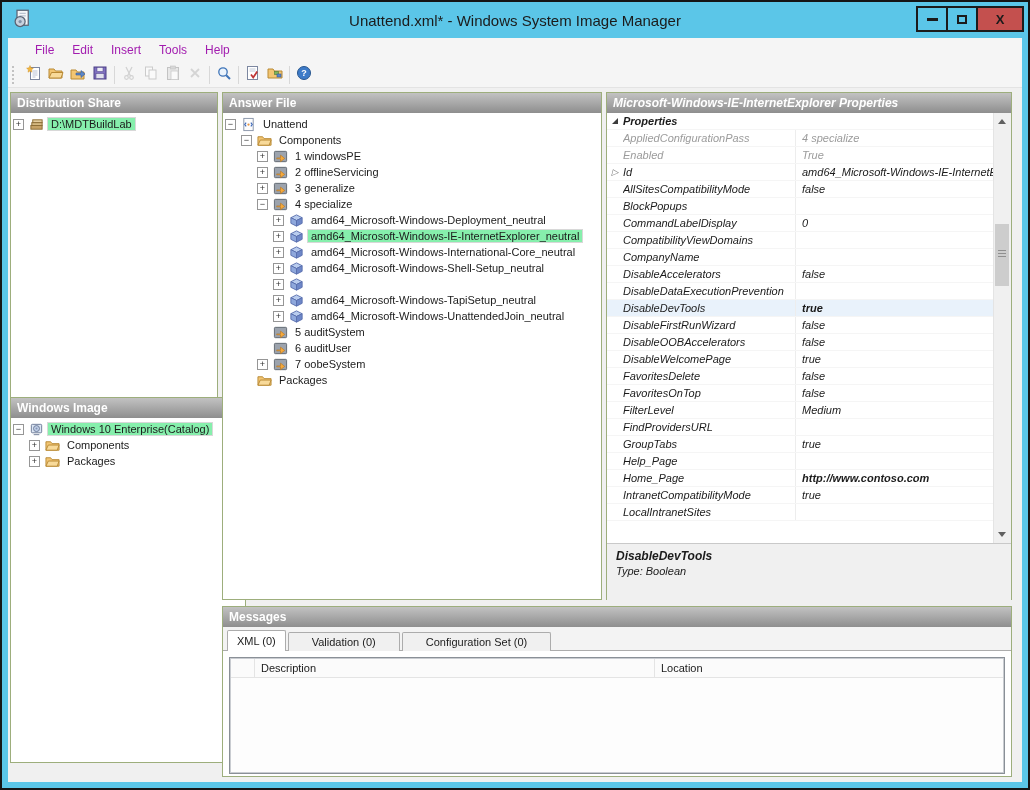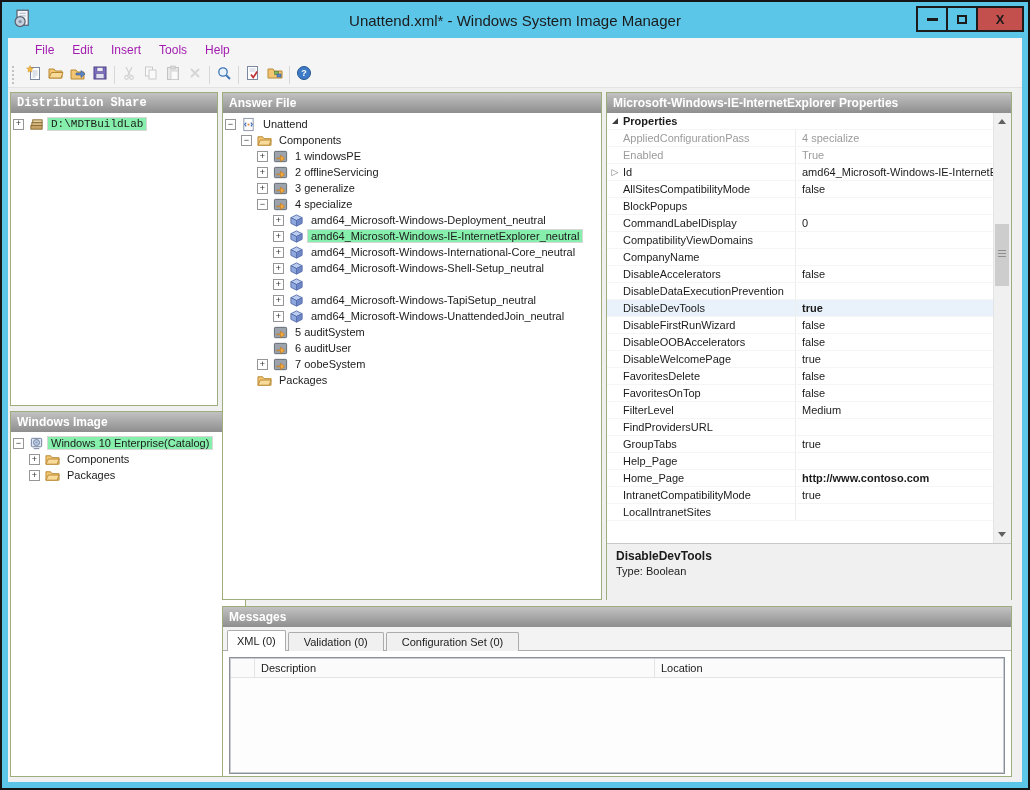--- a/index.html
+++ b/index.html
@@ -28,24 +28,24 @@
            border-bottom:1px solid #E3E3E3;display:flex;align-items:center;box-sizing:border-box;}
   .tgrip{width:5px;height:18px;border-left:2px dotted #C2C2C2;margin:0 4px 0 4px;}
   .tbtn{width:22px;height:22px;display:flex;align-items:center;justify-content:center;}
   .tbtn.dis{filter:grayscale(1);opacity:.5;}
   .tsep{width:1px;height:18px;background:#D8D8D8;margin:0 3px;}
 
   
   .panel{position:absolute;border:1px solid #9DAE7C;background:#fff;box-sizing:border-box;}
   .phead{height:20px;background:linear-gradient(#C2C2C2,#8E8E8E);color:#fff;font-weight:700;
          font-size:12px;padding:3px 6px 0;box-sizing:border-box;white-space:nowrap;overflow:hidden;}
-  #panel-ds{left:2px;top:54px;width:208px;height:314px;font-family:Liberation Mono, monospace;}
-  #panel-wi{left:2px;top:373px;width:236px;height:366px;}
+  #panel-ds{left:2px;top:54px;width:208px;height:314px;}
+  #panel-wi{left:2px;top:359px;width:236px;height:366px;}
   #panel-af{left:214px;top:54px;width:380px;height:508px;}
-  #panel-pr{left:598px;top:54px;width:406px;height:508px;}
+  #panel-pr{left:598px;top:54px;width:406px;height:508px;font-style:italic;}
   #panel-ms{left:214px;top:568px;width:790px;height:171px;}
 
   
   .tree{padding:3px 2px;overflow:hidden;background:#fff;height:calc(100% - 20px);box-sizing:border-box;}
   .trow{height:16px;display:flex;align-items:center;font-size:11px;white-space:nowrap;color:#1b1b1b;}
   .expbox{width:11px;height:11px;border:1px solid #969696;background:#fff;box-sizing:border-box;
           font-size:9px;line-height:8px;text-align:center;color:#333;margin-right:4px;flex:none;font-weight:400;}
   .expspacer{width:11px;margin-right:4px;flex:none;}
   .ticon{width:16px;height:16px;margin-right:3px;flex:none;display:inline-flex;align-items:center;justify-content:center;}
   .tlabel{padding:0 3px;border:1px solid transparent;}
@@ -71,21 +71,21 @@
   .arr-down{width:0;height:0;border-left:4px solid transparent;border-right:4px solid transparent;border-top:5px solid #606060;}
   .sthumb{position:absolute;left:1px;width:14px;top:111px;height:62px;background:#CDCDCD;}
   .sgrip{position:absolute;left:3px;top:29px;width:8px;height:1px;background:#8F8F8F;box-shadow:0 3px 0 #8F8F8F,0 -3px 0 #8F8F8F;}
   .pdesc{height:58px;background:#F0F0F0;border-top:1px solid #C9C9C9;padding:5px 9px;box-sizing:border-box;}
   .pdesc-name{font-size:12px;font-weight:700;color:#1b1b1b;}
   .pdesc-type{font-size:11px;color:#1b1b1b;margin-top:2px;}
 
   
   .mtabs{height:24px;background:#F3F3F3;display:flex;align-items:flex-end;padding:0 4px;box-sizing:border-box;
          border-bottom:1px solid #ACACAC;}
-  .mtab{font-size:11px;padding:3px 15px;background:#F0F0F0;border:1px solid #ACACAC;border-bottom:none;
+  .mtab{font-size:11px;padding:3px 23px;background:#F0F0F0;border:1px solid #ACACAC;border-bottom:none;
         border-radius:2px 2px 0 0;margin-right:2px;position:relative;top:1px;color:#1b1b1b;}
   .mtab.active{background:#fff;padding:4px 9px;z-index:2;top:1px;}
   .mbody{margin:6px;height:115px;background:#FDFDFD;border:1px solid #8A9097;box-shadow:0 0 0 1px #C9CCD1 inset;position:relative;}
   .mcolhead{display:flex;height:18px;background:#FBFBFB;border-bottom:1px solid #E4E4E4;font-size:11px;
             color:#1b1b1b;align-items:center;margin:1px;}
   .mch{border-right:1px solid #E4E4E4;height:100%;display:flex;align-items:center;padding-left:6px;box-sizing:border-box;}
   .mch.lead{width:24px;flex:none;}
   .mch.desc{width:400px;flex:none;}
   .mch.loc{flex:1;border-right:none;}
 </style>

